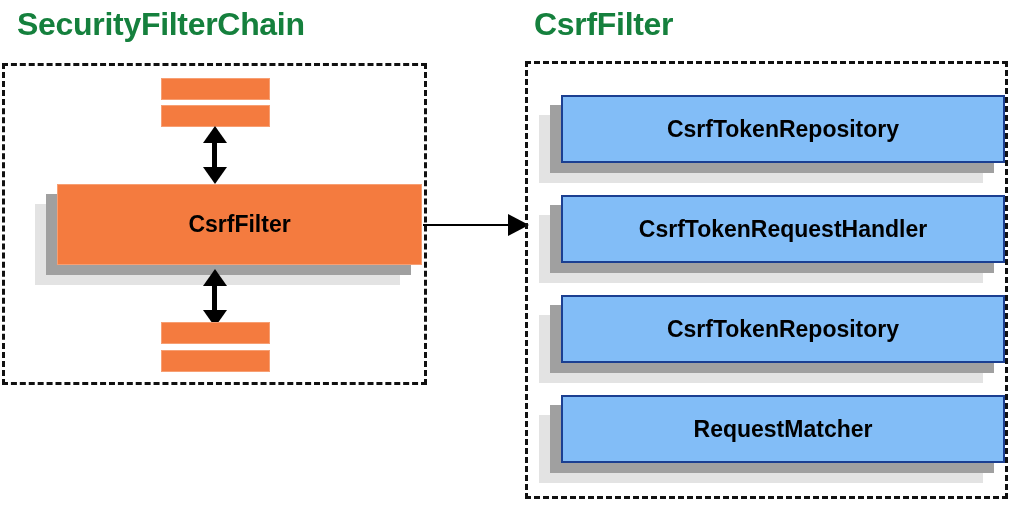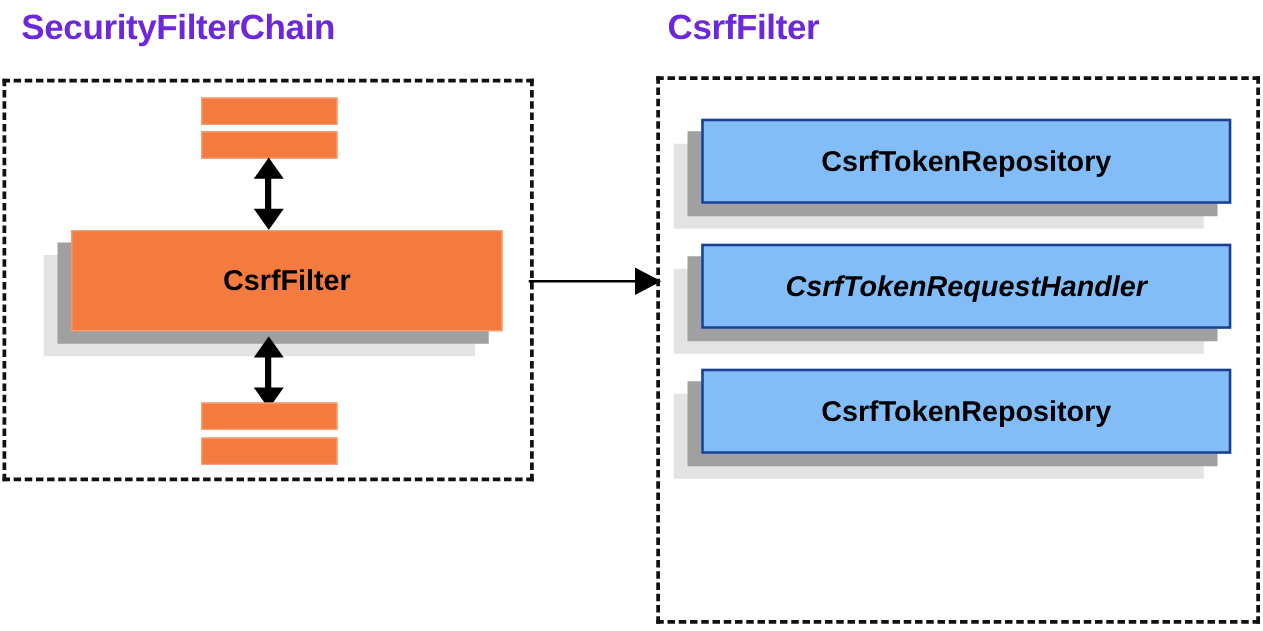--- a/index.html
+++ b/index.html
@@ -13,41 +13,41 @@
   #canvas {
     position: relative;
     width: 1010px;
     height: 505px;
     background: #ffffff;
     overflow: hidden;
   }
 
   .panel-title {
     position: absolute;
-    font-size: 28px;
+    font-size: 32px;
     font-weight: bold;
-    color: #6d28d9;
+    color: #15803d;
     letter-spacing: -0.3px;
     white-space: nowrap;
     line-height: 1;
   }
   #title-left  { left: 17px;  top: 8px; }
   #title-right { left: 534px; top: 8px; }
 
   .dashed-panel {
     position: absolute;
     border: 3px dashed #111111;
     box-sizing: border-box;
     background: transparent;
   }
   #panel-left  { left: 2px;   top: 63px; width: 425px; height: 322px; }
   #panel-right { left: 525px; top: 61px; width: 483px; height: 438px; }
 
   
-  .card-wrap { position: absolute; }
+  .card-wrap { position: absolute; padding-left: 20px; }
   .card-wrap .shadow-back,
   .card-wrap .shadow-mid {
     position: absolute;
     left: 0; top: 0;
     width: 100%; height: 100%;
   }
   .card-wrap .shadow-back { background: #e3e3e3; transform: translate(-22px, 20px); }
   .card-wrap .shadow-mid  { background: #a0a0a0; transform: translate(-11px, 10px); }
 
   .card-face {
@@ -140,26 +140,31 @@
   <div class="panel-title" id="title-right">CsrfFilter</div>
 
   <div class="dashed-panel" id="panel-right"></div>
 
   <div class="card-wrap" style="left:561px; top:95px; width:424px; height:68px;">
     <div class="shadow-back"></div>
     <div class="shadow-mid"></div>
     <div class="card-face card-blue">CsrfTokenRepository</div>
   </div>
 
-  <div class="card-wrap" style="left:561px; top:195px; width:424px; height:68px;font-style:italic;">
+  <div class="card-wrap" style="left:561px; top:195px; width:424px; height:68px;">
     <div class="shadow-back"></div>
     <div class="shadow-mid"></div>
     <div class="card-face card-blue">CsrfTokenRequestHandler</div>
   </div>
 
   <div class="card-wrap" style="left:561px; top:295px; width:424px; height:68px;">
     <div class="shadow-back"></div>
     <div class="shadow-mid"></div>
     <div class="card-face card-blue">CsrfTokenRepository</div>
   </div>
 
+  <div class="card-wrap" style="left:561px; top:395px; width:424px; height:68px;">
+    <div class="shadow-back"></div>
+    <div class="shadow-mid"></div>
+    <div class="card-face card-blue">RequestMatcher</div>
+  </div>
 
 </div>
 
 </body></html>

